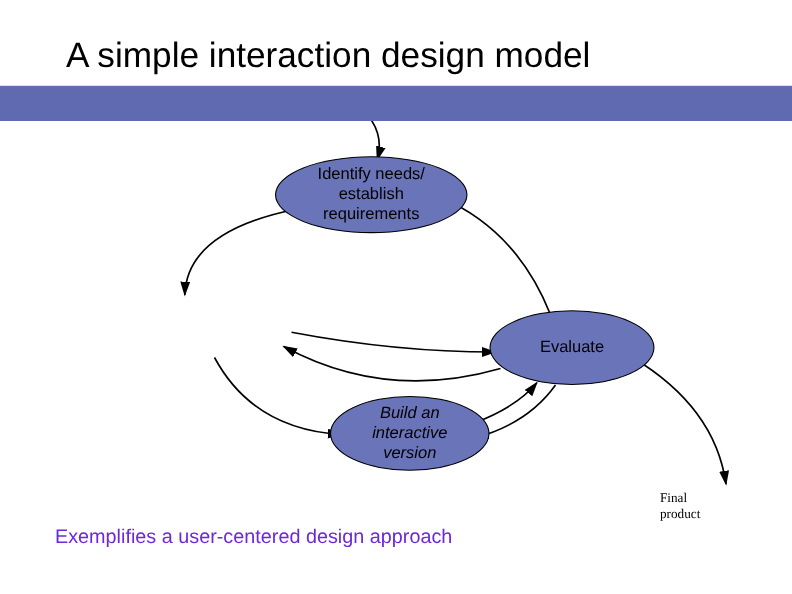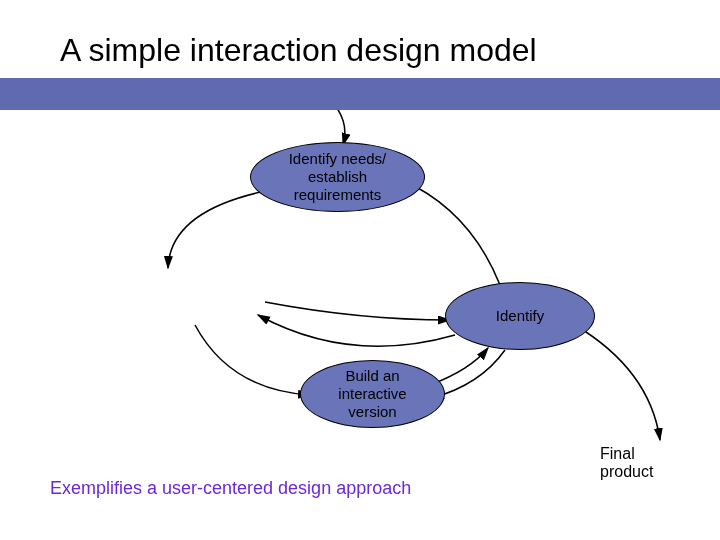--- a/index.html
+++ b/index.html
@@ -55,22 +55,23 @@
     line-height: 1.2;
     padding: 6px 10px;
   }
   .caption {
     position: absolute;
     font-size: 18px;
     color: #6d28d9;
   }
   .final-label {
     position: absolute;
-    font-size: 16px;
+    font-size: 12px;
     color: #000;
+    font-family: Liberation Serif, serif;
   }
   svg.arrows {
     position: absolute;
     top: 0;
     left: 0;
     width: 720px;
     height: 380px;
     pointer-events: none;
   }
 </style>
@@ -111,25 +112,25 @@
   </svg>
 
   <div class="ellipse" style="left:250px; top:32px; width:175px; height:70px;">
     <span style="white-space:pre-line;">Identify needs/
 establish
 requirements</span>
   </div>
 
 
   <div class="ellipse" style="left:445px; top:172px; width:150px; height:68px;">
-    <span>Identify</span>
+    <span>Evaluate</span>
   </div>
 
   <div class="ellipse" style="left:300px; top:250px; width:145px; height:68px;">
-    <span style="white-space:pre-line;">Build an
+    <span style="white-space:pre-line;font-style:italic;">Build an
 interactive
 version</span>
   </div>
 
   <div class="final-label" style="left:600px; top:335px;">Final product</div>
 
 </div>
 
 <div class="caption" style="left:50px; top:478px;">Exemplifies a user-centered design approach</div>
 

